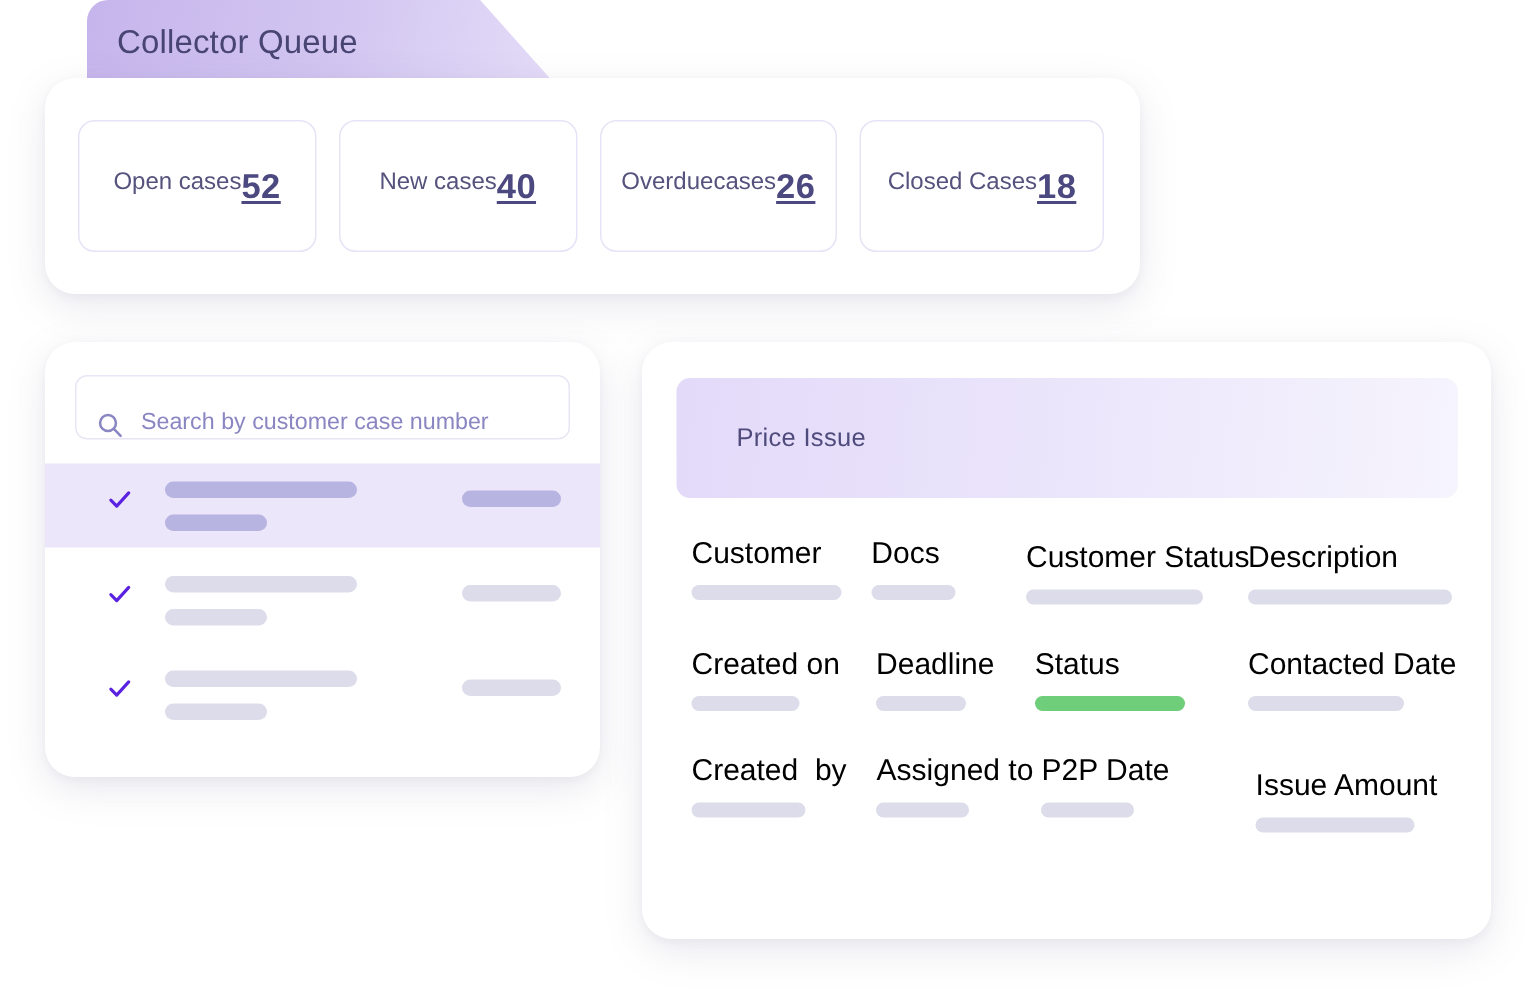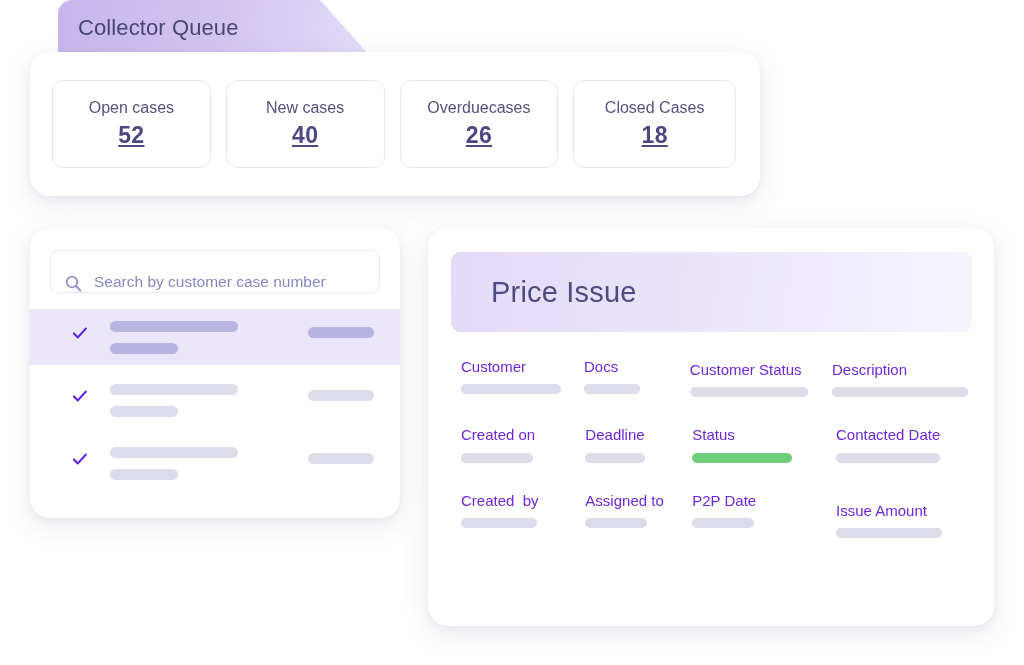--- a/index.html
+++ b/index.html
@@ -57,21 +57,21 @@
     display: flex;
     gap: 15px;
     padding: 28px 24px 0 22px;
     box-sizing: border-box;
   }
   .stat-card {
     border: 1px solid #e7e3f6;
     border-radius: 11px;
     height: 88px;
     display: flex;
-    flex-direction: column;
+    flex-direction: row;
     align-items: center;
     justify-content: center;
     box-sizing: border-box;
     padding: 0 12px;
   }
   .stat-card.w1 { width: 160px; }
   .stat-card.w2 { width: 160px; }
   .stat-card.w3 { width: 160px; }
   .stat-card.w4 { width: 164px; }
   .stat-label {
@@ -161,41 +161,41 @@
     margin: 24px 22px 0 23px;
     height: 80px;
     border-radius: 9px;
     background: linear-gradient(95deg, #e3daf9 0%, #eae4fb 45%, #f6f4fd 100%);
     display: flex;
     align-items: center;
     padding-left: 40px;
     box-sizing: border-box;
   }
   #detail-title {
-    font-size: 29px;
+    font-size: 17px;
     color: #4f4b7c;
     letter-spacing: 0.2px;
   }
 
   #field-grid {
     margin: 26px 0 0 0;
     padding: 0 22px 0 33px;
   }
   .field-row {
     display: flex;
     align-items: flex-start;
     margin-bottom: 29px;
   }
   .field {
     box-sizing: border-box;
     padding-right: 8px;
   }
   .field-label {
-    font-size: 15px;
-    color: #6d28d9;
+    font-size: 20px;
+    color: #000000;
     white-space: pre;
     display: block;
     line-height: 1.15;
   }
   .field-bar {
     height: 10px;
     border-radius: 6px;
     background: #dcdcea;
     margin-top: 9px;
   }

